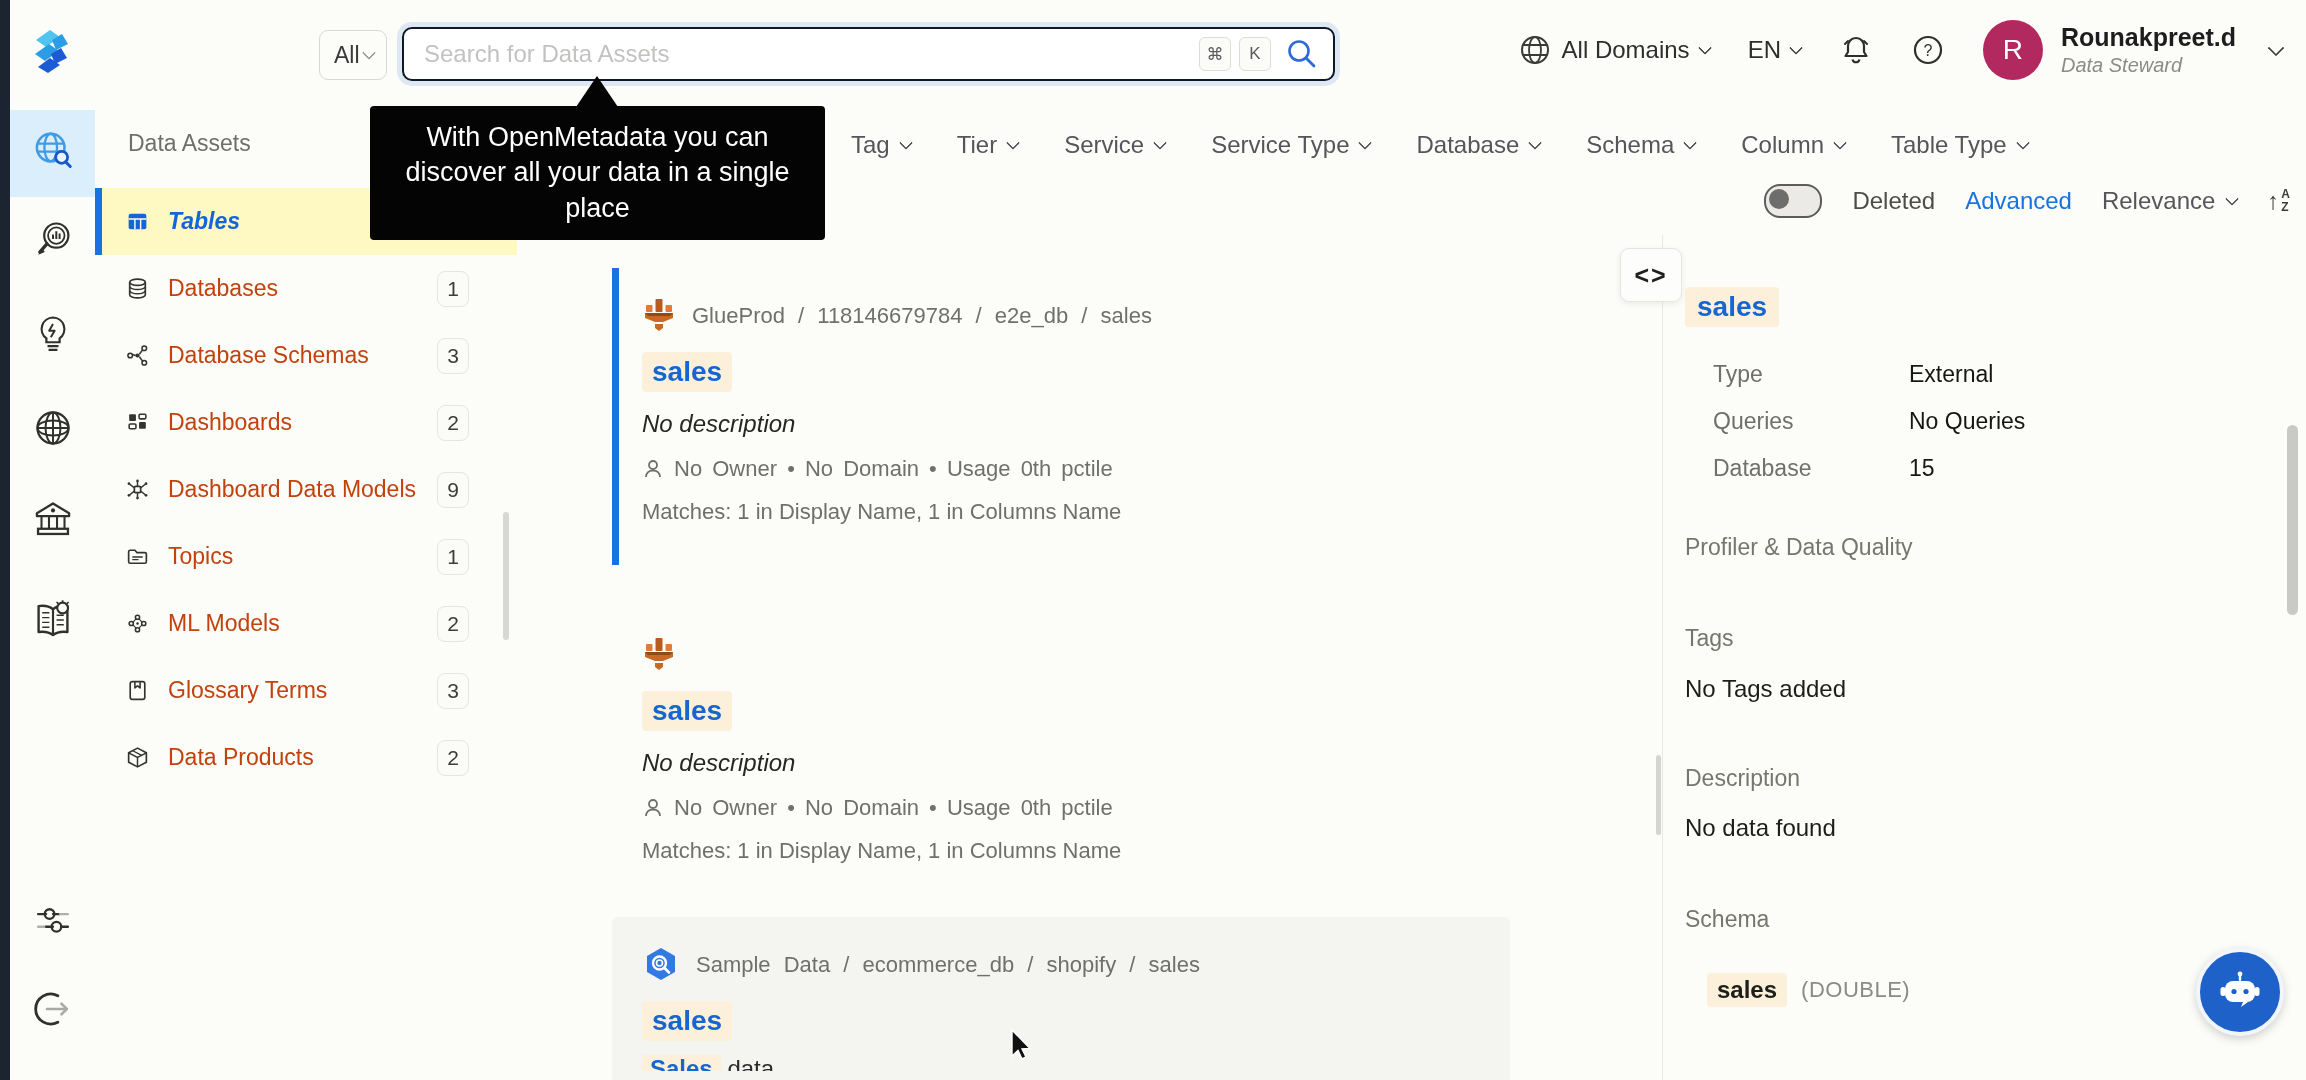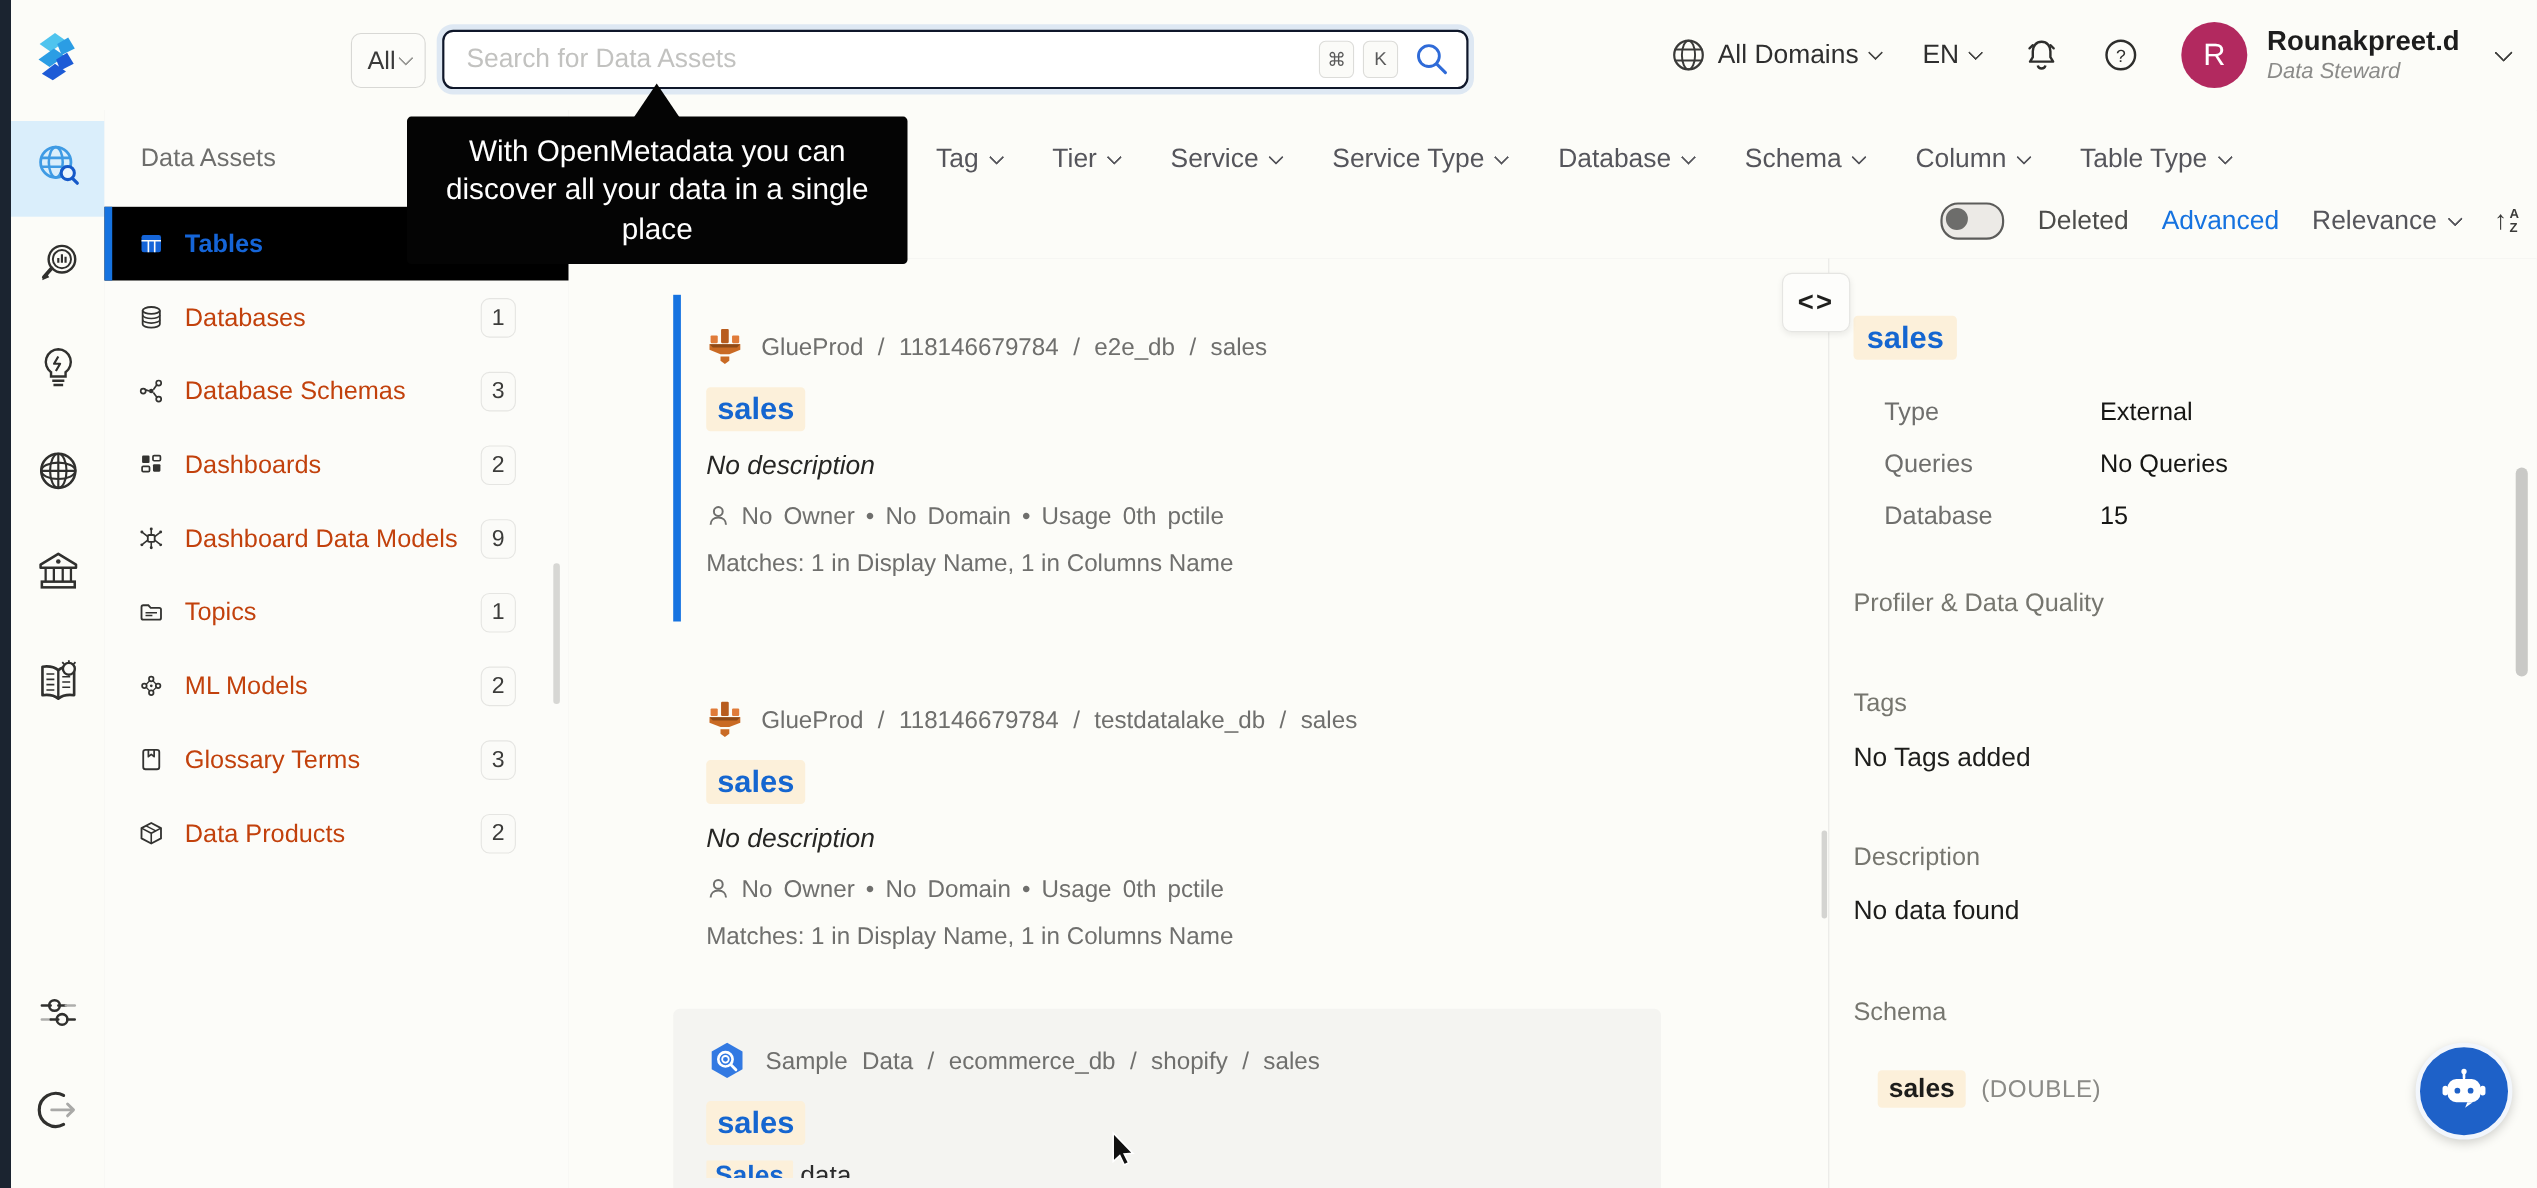--- a/index.html
+++ b/index.html
@@ -53,21 +53,21 @@
 
   
   .rail-item{position:absolute;left:0;width:85px;display:flex;align-items:center;justify-content:center;}
   .rail-active-bg{position:absolute;left:0;top:10px;width:85px;height:87px;background:#daeefb;}
 
   
   .panel-title{position:absolute;left:33px;top:30px;font-size:23px;color:#6e6e6c;}
   .nav-list{position:absolute;left:0;top:88px;width:422px;}
   .nav-item{position:relative;height:67px;display:flex;align-items:center;padding-left:30px;gap:18px;box-sizing:border-box;}
   .nav-item .lbl{font-size:23px;color:#c2410c;}
-  .nav-item.active{background:#000000;}
+  .nav-item.active{background:#fef9c3;font-style:italic;}
   .nav-item.active .lbl{color:#1565d8;font-weight:bold;}
   .nav-item.active::before{content:"";position:absolute;left:0;top:0;width:7px;height:100%;background:#1673e0;}
   .nav-badge{position:absolute;right:48px;top:50%;transform:translateY(-50%);min-width:32px;height:36px;
     box-sizing:border-box;border:1px solid #e5e5e2;border-radius:8px;background:#fbfbf8;color:#3c3c3a;
     display:flex;align-items:center;justify-content:center;font-size:21px;padding:0 6px;}
   .panel-scroll{position:absolute;right:8px;top:412px;width:6px;height:128px;background:#d7d7d4;border-radius:3px;}
 
   
   .filterbar{position:absolute;left:334px;top:16px;display:flex;gap:46px;align-items:center;font-size:24px;color:#55555b;height:58px;}
   .filter-item{display:flex;align-items:center;gap:11px;}
@@ -516,21 +516,20 @@
       <span>
         <svg width="34" height="40" viewBox="0 0 34 40">
           <rect x="13.5" y="3" width="7" height="13" rx="1" fill="#b85c1e"></rect>
           <rect x="4" y="9" width="6.5" height="7" rx="1" fill="#e07b39"></rect>
           <rect x="23.5" y="9" width="6.5" height="7" rx="1" fill="#e07b39"></rect>
           <path d="M3 17h28v5l-10 4h-8l-10-4z" fill="#c96a24"></path>
           <path d="M3 17h28l-3 3H6z" fill="#8f4a17"></path>
           <path d="M13 28h8v4l-4 3-4-3z" fill="#c96a24"></path>
         </svg>
       </span>
-      <span class="crumb-text">GlueProd / 118146679784 / testdatalake_db / sales</span>
     </div>
     <span class="card-title">sales</span>
     <div class="card-desc">No description</div>
     <div class="meta-row">
       <span>
         <svg width="22" height="22" viewBox="0 0 22 22">
           <circle cx="11" cy="7" r="4" fill="none" stroke="#6f6f6d" stroke-width="1.8"></circle>
           <path d="M4 19c0-4 3-6.5 7-6.5s7 2.5 7 6.5" fill="none" stroke="#6f6f6d" stroke-width="1.8"></path>
         </svg>
       </span>

